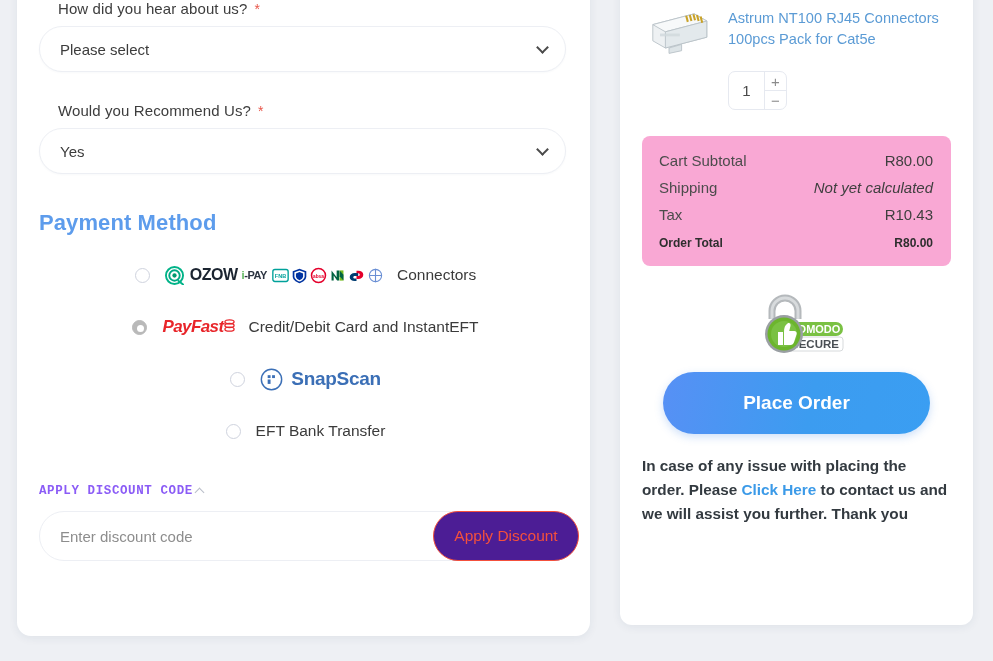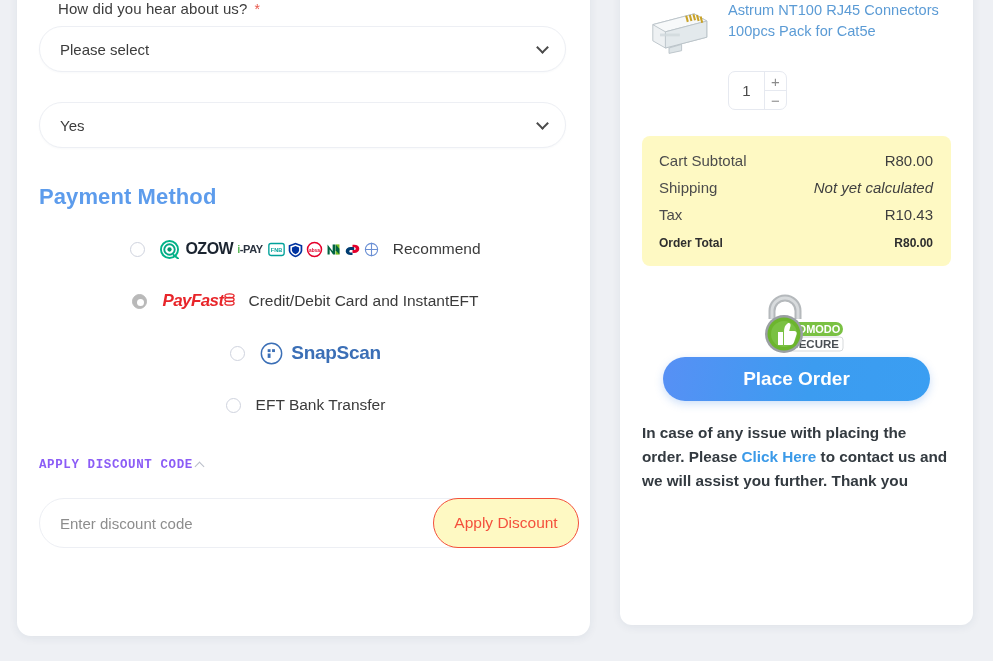--- a/index.html
+++ b/index.html
@@ -91,81 +91,81 @@
   .disc-head {
     display: flex; align-items: center; gap: 3px;
     margin: 36px 0 0 0; font-size: 12.5px; font-weight: bold;
     color: #8b5cf6; letter-spacing: .6px; font-family: Liberation Mono, monospace;
   }
   .chev-up {
     width: 7px; height: 7px; margin-top: 3px;
     border-left: 1.8px solid #b9bdc9; border-top: 1.8px solid #b9bdc9;
     transform: rotate(45deg);
   }
-  .disc-row { position: relative; margin-top: 26px; height: 50px; width: 527px; }
+  .disc-row { position: relative; margin-top: 13px; height: 50px; width: 527px; }
   .disc-input {
     position: absolute; left: 0; top: 0; width: 452px; height: 50px;
     border: 1px solid #edeff4; border-radius: 25px; background: #fff;
     padding: 0 20px; font-size: 15px; color: #3c3c3c; outline: none;
     font-family: "Liberation Sans", sans-serif;
   }
   .disc-input::placeholder { color: #8d8d8d; }
   .apply-btn {
     position: absolute; left: 394px; top: 0;
     width: 146px; height: 50px; border-radius: 25px;
-    border: 1.8px solid #f4503c; background: #fef9c3;
+    border: 1.8px solid #f4503c; background: #4c1d95;
     color: #f4503c; font-size: 15.5px; cursor: pointer;
     font-family: "Liberation Sans", sans-serif;
   }
 
   
   .right-card {
     position: absolute; left: 620px; top: -70px;
     width: 353px; height: 695px;
     background: #ffffff; border-radius: 12px;
     box-shadow: 0 2px 10px rgba(30,50,80,0.07);
   }
   .right-inner { position: absolute; left: 22px; top: 70px; width: 309px; }
 
   .prod { display: flex; gap: 14px; }
   .thumb { width: 72px; height: 60px; flex: 0 0 auto; }
   .prod-name {
     font-size: 14.6px; color: #5b9bd5; line-height: 21px;
-    cursor: pointer; margin-top: 0;
+    cursor: pointer; margin-top: 8px;
   }
   .qty {
     display: flex; width: 59px; height: 39px; margin: 11px 0 0 86px;
     border: 1px solid #e6e9f0; border-radius: 7px; overflow: hidden;
   }
   .qty-val {
     flex: 1; display: flex; align-items: center; justify-content: center;
     font-size: 15px; color: #4a4a4a;
   }
   .qty-btns { width: 22px; border-left: 1px solid #e6e9f0; display: flex; flex-direction: column; }
   .qty-b {
     flex: 1; display: flex; align-items: center; justify-content: center;
     font-size: 15px; color: #8b8b8b; cursor: pointer; line-height: 1;
   }
   .qty-b.minus { border-top: 1px solid #e6e9f0; }
 
   .totals {
-    margin-top: 26px; background: #fef9c3; border-radius: 8px;
+    margin-top: 26px; background: #f9a8d4; border-radius: 8px;
     padding: 16px 18px 16px 17px;
   }
   .t-row { display: flex; justify-content: space-between; align-items: baseline; margin-bottom: 10px; }
   .t-lbl { font-size: 15px; color: #4c4c4c; }
   .t-val { font-size: 15px; color: #3f3f3f; }
   .t-val.ital { font-style: italic; }
   .t-row.total { margin-bottom: 0; margin-top: 13px; }
   .t-row.total .t-lbl, .t-row.total .t-val { font-size: 12px; font-weight: bold; color: #2e2e2e; }
 
   .comodo { display: flex; justify-content: center; margin-top: 26px; }
 
   .place-order {
-    display: block; width: 267px; height: 44px; margin: 3px auto 0;
+    display: block; width: 267px; height: 62px; margin: 18px auto 0;
     border: none; border-radius: 31px; cursor: pointer;
     background: linear-gradient(100deg, #5790f5 0%, #3c9cf0 55%, #3a9ef2 100%);
     color: #fff; font-size: 19px; font-weight: bold;
     font-family: "Liberation Sans", sans-serif;
     box-shadow: 0 3px 8px rgba(60,130,230,0.25);
   }
 
   .help {
     margin-top: 20px; font-size: 15.3px; font-weight: bold;
     color: #333a40; line-height: 24px;
@@ -186,20 +186,23 @@
         </div>
         <div class="select-box">
           <span>Please select</span>
           <span class="chev"></span>
         </div>
       </div>
 
       <div class="gap-a"></div>
 
       <div>
+        <div class="field-label">
+          <span>Would you Recommend Us?</span><span class="req">*</span>
+        </div>
         <div class="select-box">
           <span>Yes</span>
           <span class="chev"></span>
         </div>
       </div>
 
       <div class="pm-title">Payment Method</div>
 
       <div class="pm-row r1">
         <span class="radio"></span>
@@ -234,21 +237,21 @@
           </svg>
           <svg class="bk" viewBox="0 0 20 20">
             <path d="M2 12 C2 9 4.5 7 8 7 L12 7 L12 10.5 L8 10.5 C6.8 10.5 6.2 11.2 6.2 12 C6.2 12.9 6.8 13.6 8 13.6 L10 13.6 L10 16.5 L8 16.5 C4.5 16.5 2 14.8 2 12 Z" fill="#003c71"></path>
             <path d="M18 9 C18 12 15.5 14 12 14 L10 14 L10 10.5 L12 10.5 C13.2 10.5 13.8 9.8 13.8 9 C13.8 8.1 13.2 7.4 12 7.4 L10 7.4 L10 4.5 L12 4.5 C15.5 4.5 18 6.2 18 9 Z" fill="#e4002b"></path>
           </svg>
           <svg class="bk" viewBox="0 0 20 20">
             <circle cx="10" cy="10" r="7.2" fill="none" stroke="#6a8fd4" stroke-width="1.3"></circle>
             <path d="M10 2.2 L10 17.8 M2.4 10 L17.6 10" stroke="#6a8fd4" stroke-width="1.3"></path>
           </svg>
         </span>
-        <span class="pm-label pm-trail">Recommend</span>
+        <span class="pm-label pm-trail">Connectors</span>
       </div>
 
       <div class="pm-row">
         <span class="radio sel"></span>
         <span class="payfast">
           <span class="pf-text">Pay</span>
             <span class="pf-text">Fast</span>
           <svg class="pf-coin" viewBox="0 0 12 14">
             <ellipse cx="6" cy="3" rx="5" ry="2.2" fill="none" stroke="#e8252a" stroke-width="1.4"></ellipse>
             <ellipse cx="6" cy="7" rx="5" ry="2.2" fill="none" stroke="#e8252a" stroke-width="1.4"></ellipse>

